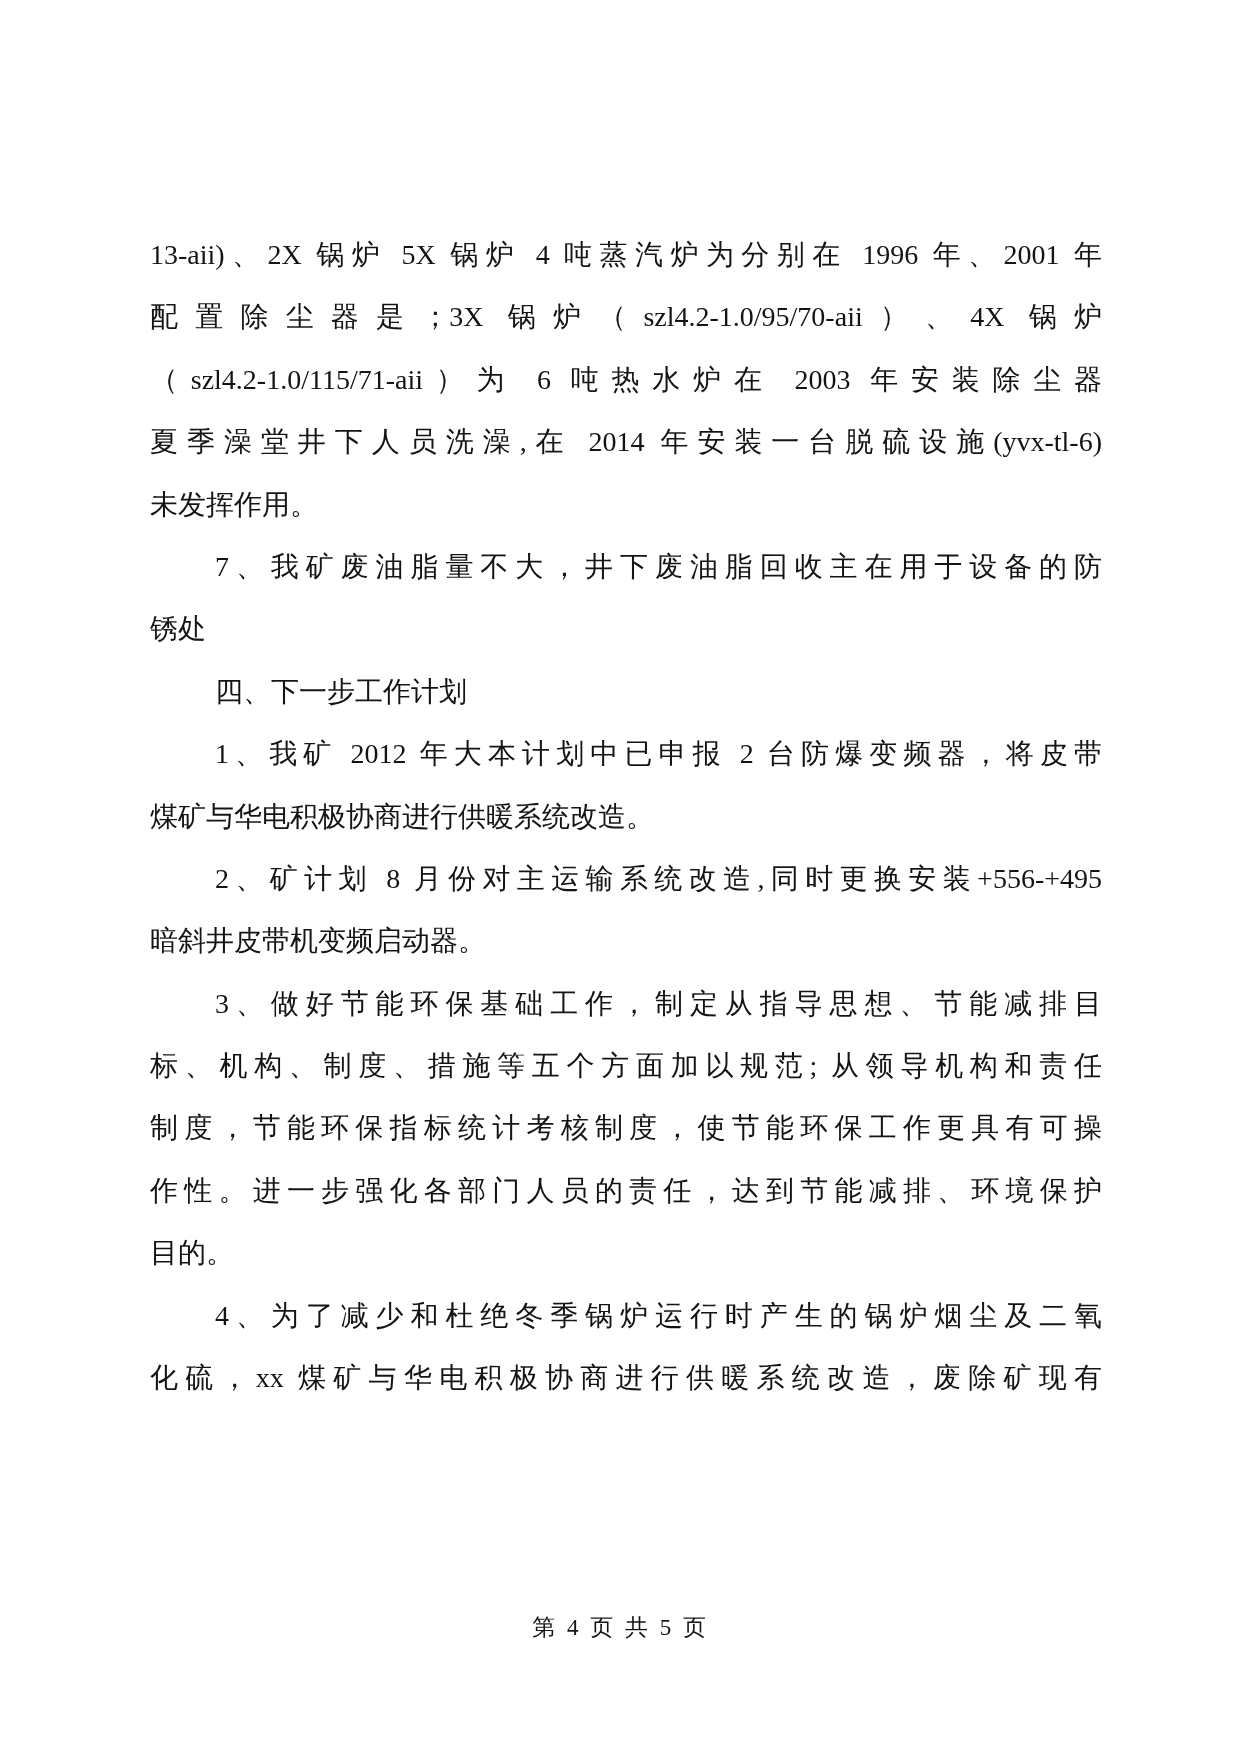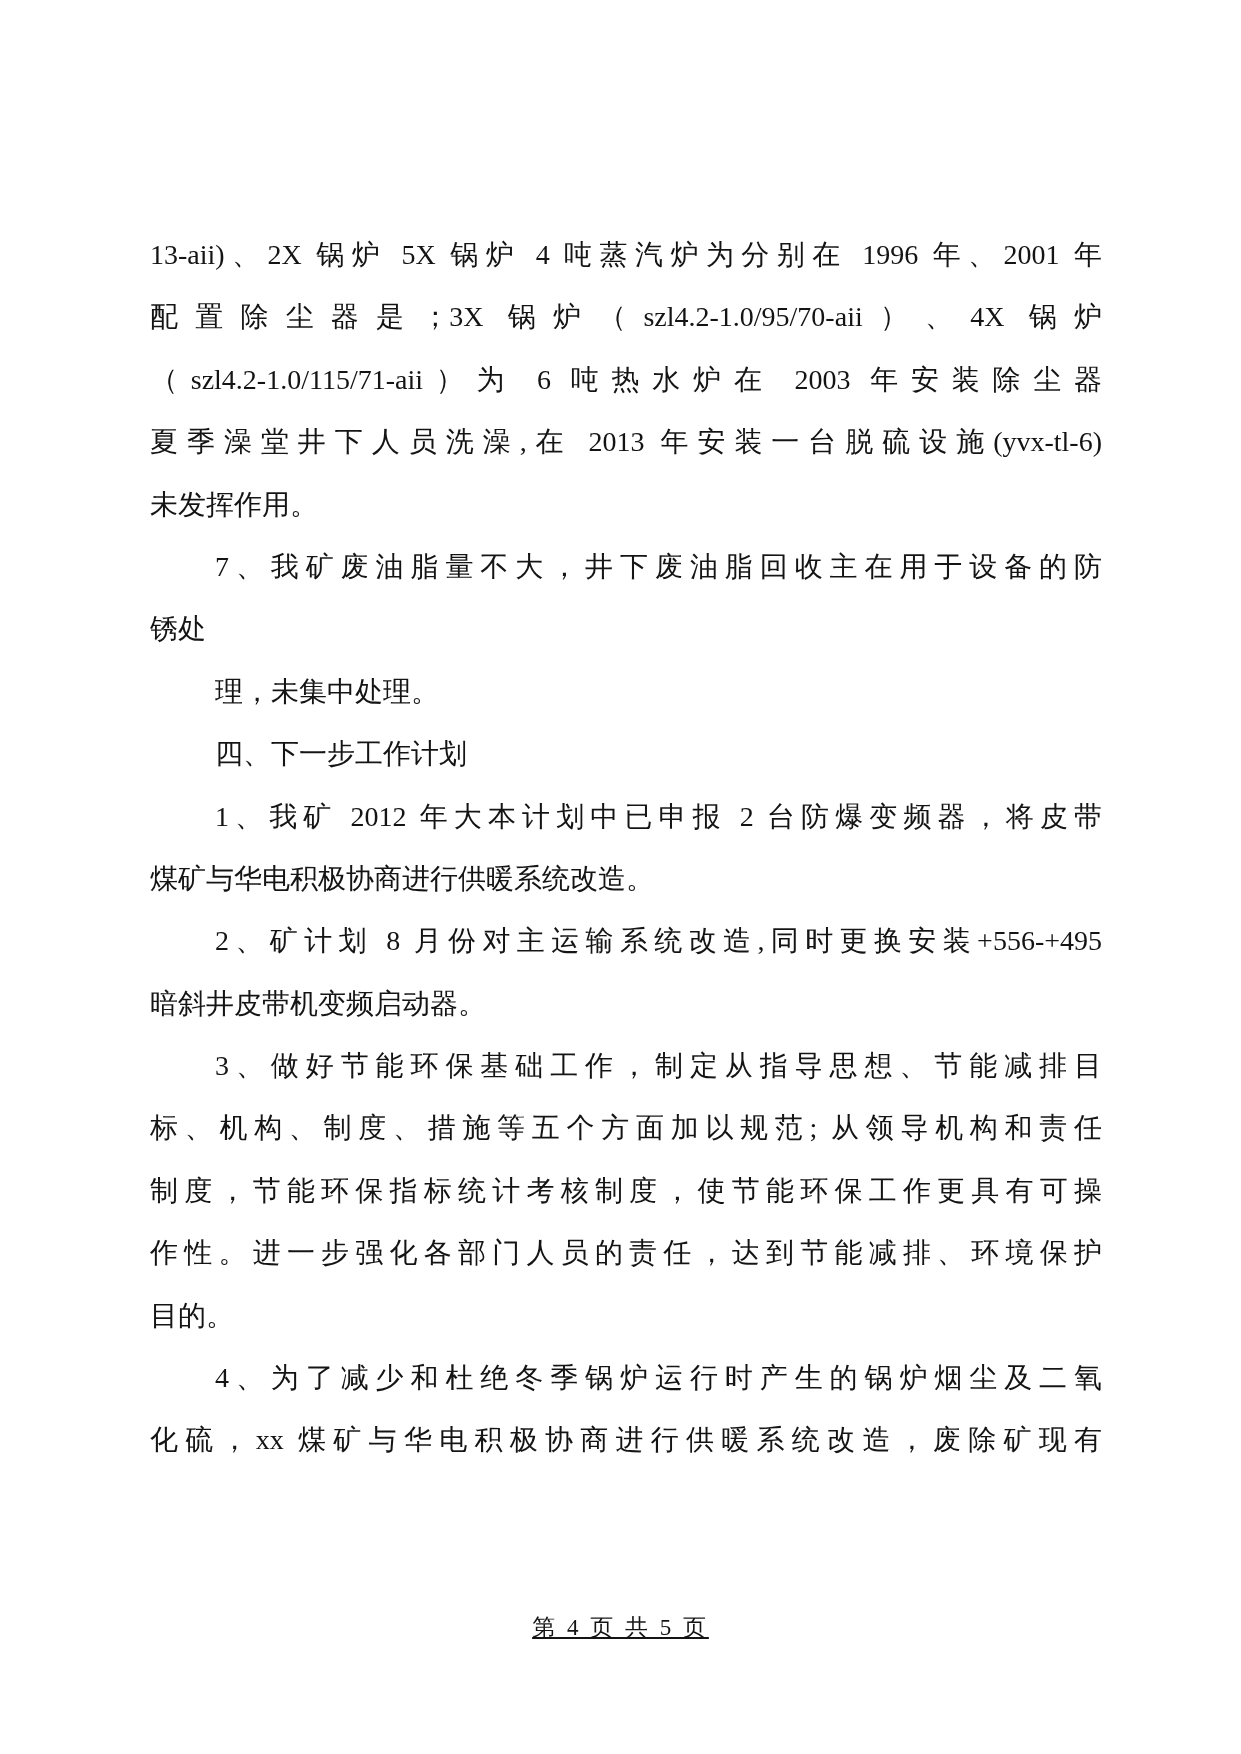--- a/index.html
+++ b/index.html
@@ -45,37 +45,35 @@
     position: absolute;
     top: 1612px;
     left: 0;
     width: 100%;
     text-align: center;
   }
   .footer span {
     font-size: 23px;
     letter-spacing: 3px;
     color: #141414;
-    text-decoration: underline;
   }
 </style>
 </head>
 <body>
 
 <div class="page">
 
   <div class="content">
     <div class="line fill">13-aii)、2X 锅炉 5X 锅炉 4 吨蒸汽炉为分别在 1996 年、2001 年</div>
     <div class="line fill">配置除尘器是；3X 锅炉（szl4.2-1.0/95/70-aii）、4X 锅炉</div>
     <div class="line fill">（szl4.2-1.0/115/71-aii）为 6 吨热水炉在 2003 年安装除尘器</div>
-    <div class="line fill">夏季澡堂井下人员洗澡,在 2013 年安装一台脱硫设施(yvx-tl-6)</div>
+    <div class="line fill">夏季澡堂井下人员洗澡,在 2014 年安装一台脱硫设施(yvx-tl-6)</div>
     <div class="line">未发挥作用。</div>
     <div class="line indent fill">7、我矿废油脂量不大，井下废油脂回收主在用于设备的防</div>
     <div class="line">锈处</div>
-    <div class="line indent">理，未集中处理。</div>
     <div class="line indent">四、下一步工作计划</div>
     <div class="line indent fill">1、我矿 2012 年大本计划中已申报 2 台防爆变频器，将皮带</div>
     <div class="line">煤矿与华电积极协商进行供暖系统改造。</div>
     <div class="line indent fill">2、矿计划 8 月份对主运输系统改造,同时更换安装+556-+495</div>
     <div class="line">暗斜井皮带机变频启动器。</div>
     <div class="line indent fill">3、做好节能环保基础工作，制定从指导思想、节能减排目</div>
     <div class="line fill">标、机构、制度、措施等五个方面加以规范; 从领导机构和责任</div>
     <div class="line fill">制度，节能环保指标统计考核制度，使节能环保工作更具有可操</div>
     <div class="line fill">作性。进一步强化各部门人员的责任，达到节能减排、环境保护</div>
     <div class="line">目的。</div>

